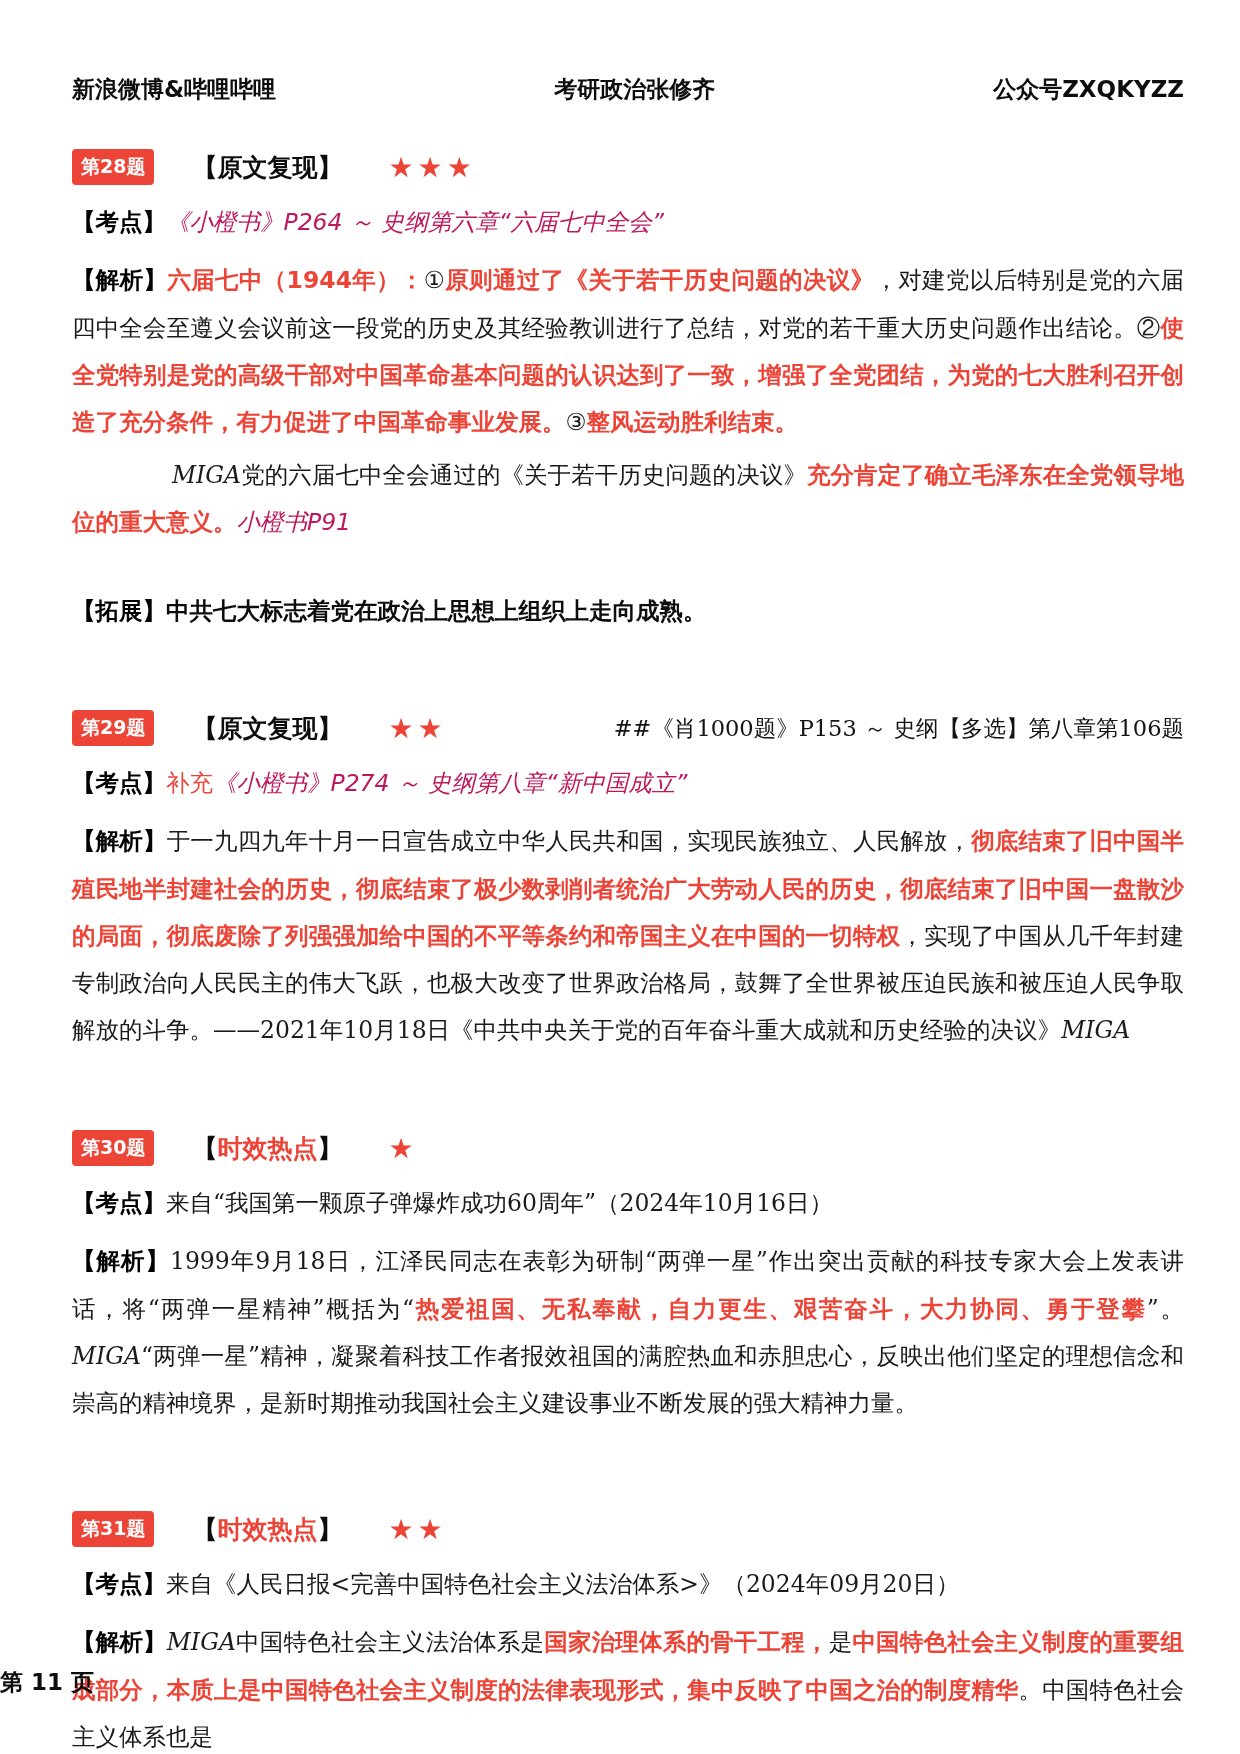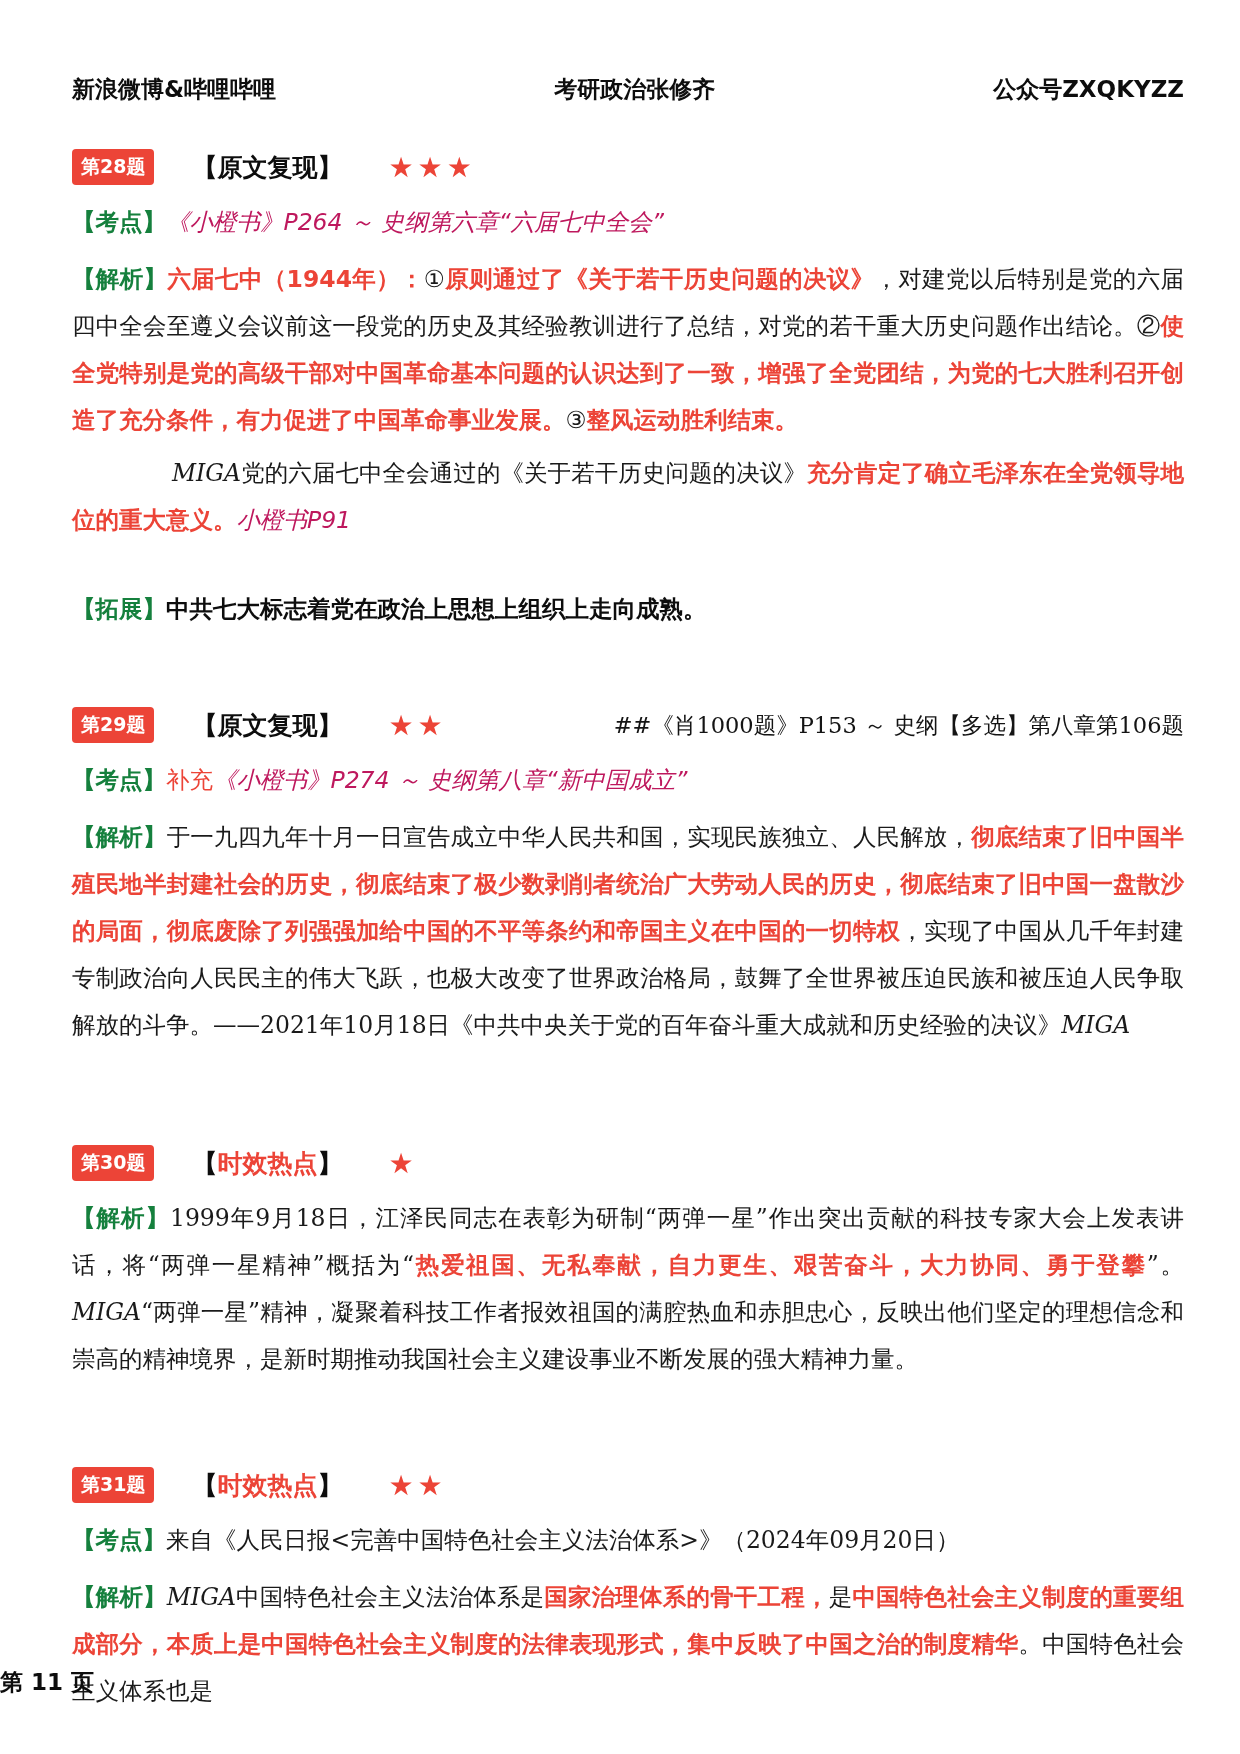--- a/index.html
+++ b/index.html
@@ -6,38 +6,38 @@
   html,body{margin:0;padding:0;background:#ffffff;}
   .page{
     position:relative; width:1240px; height:1754px; margin:0 auto;
     background:#ffffff; box-sizing:border-box; padding:74px 56px 0 72px;
     font-family:"DejaVu Sans",sans-serif; color:var(--ink); overflow:hidden;
   }
   .hdr{display:flex; justify-content:space-between; align-items:baseline;
        font-weight:700; font-size:23px; color:#0d0d0d;}
   .section{margin-top:44px;}
   .sec29{margin-top:74px;}
-  .sec30{margin-top:96px;}
+  .sec30{margin-top:76px;}
   .sec31{margin-top:84px;}
   .sec-head{display:flex; align-items:center;}
   .badge{
     background:var(--accent); color:#ffffff; font-weight:700; font-size:19px;
     line-height:1; padding:8px 9px 9px; border-radius:4px; white-space:nowrap;
   }
   .cat{font-size:25px; font-weight:700; margin-left:38px; white-space:nowrap;}
   .stars{margin-left:46px; color:var(--accent); font-size:28px; letter-spacing:4px; white-space:nowrap;}
   .ref{margin-left:auto; font-family:"DejaVu Serif",serif; font-weight:400;
        font-size:22.5px; color:#141414; white-space:nowrap;}
   .paras{margin-top:14px;}
   .para{font-size:23.5px; line-height:47px; margin:0; text-align:justify; color:var(--ink);}
   .para.kaodian{text-align:left; margin-bottom:10px;}
   .para.body{margin-top:6px;}
   .para.indent{text-indent:100px;}
   .para.expand{margin-top:42px; text-align:left;}
-  .run.label{font-weight:700; color:#15803d; font-family:Liberation Sans, sans-serif;}
+  .run.label{font-weight:700; color:#000000; font-family:Liberation Mono, monospace;}
   .run.serif{font-family:"DejaVu Serif",serif;}
   .run.itserif{font-family:"DejaVu Serif",serif; font-style:italic;}
   .run.redbold{color:var(--accent); font-weight:700; font-family:"DejaVu Sans",sans-serif;}
   .run.red{color:var(--accent); font-family:"DejaVu Sans",sans-serif;}
   .run.dark{color:#0d0d0d;}
   .run.muted{color:#be185d; font-style:italic; font-weight:400; font-family:"DejaVu Sans",sans-serif;}
   .run.boldsans{font-weight:700; color:#0d0d0d; font-family:"DejaVu Sans",sans-serif;}
   .footer{
     position:absolute; left:0; right:0; bottom:56px; text-align:left;
     font-weight:700; font-size:23px; color:#0d0d0d;
@@ -82,20 +82,21 @@
   </div>
 
   <div class="section sec30">
     <div class="sec-head">
       <span class="badge">第30题</span>
       <span class="cat"><span class="run dark">【</span><span class="run red">时效热点</span><span class="run dark">】</span></span>
       <span class="stars">★</span>
       <span class="ref"></span>
     </div>
     <div class="paras">
+        <p class="para kaodian"><span class="run label">【考点】</span><span class="run serif">来自“我国第一颗原子弹爆炸成功60周年”（2024年10月16日）</span></p>
         <p class="para body"><span class="run label">【解析】</span><span class="run serif">1999年9月18日，江泽民同志在表彰为研制“两弹一星”作出突出贡献的科技专家大会上发表讲话，将“两弹一星精神”概括为“</span><span class="run redbold">热爱祖国、无私奉献，自力更生、艰苦奋斗，大力协同、勇于登攀</span><span class="run serif">”。</span><span class="run itserif">MIGA</span><span class="run serif">“两弹一星”精神，凝聚着科技工作者报效祖国的满腔热血和赤胆忠心，反映出他们坚定的理想信念和崇高的精神境界，是新时期推动我国社会主义建设事业不断发展的强大精神力量。</span></p>
       </div>
   </div>
 
   <div class="section sec31">
     <div class="sec-head">
       <span class="badge">第31题</span>
       <span class="cat"><span class="run dark">【</span><span class="run red">时效热点</span><span class="run dark">】</span></span>
       <span class="stars">★★</span>
       <span class="ref"></span>

